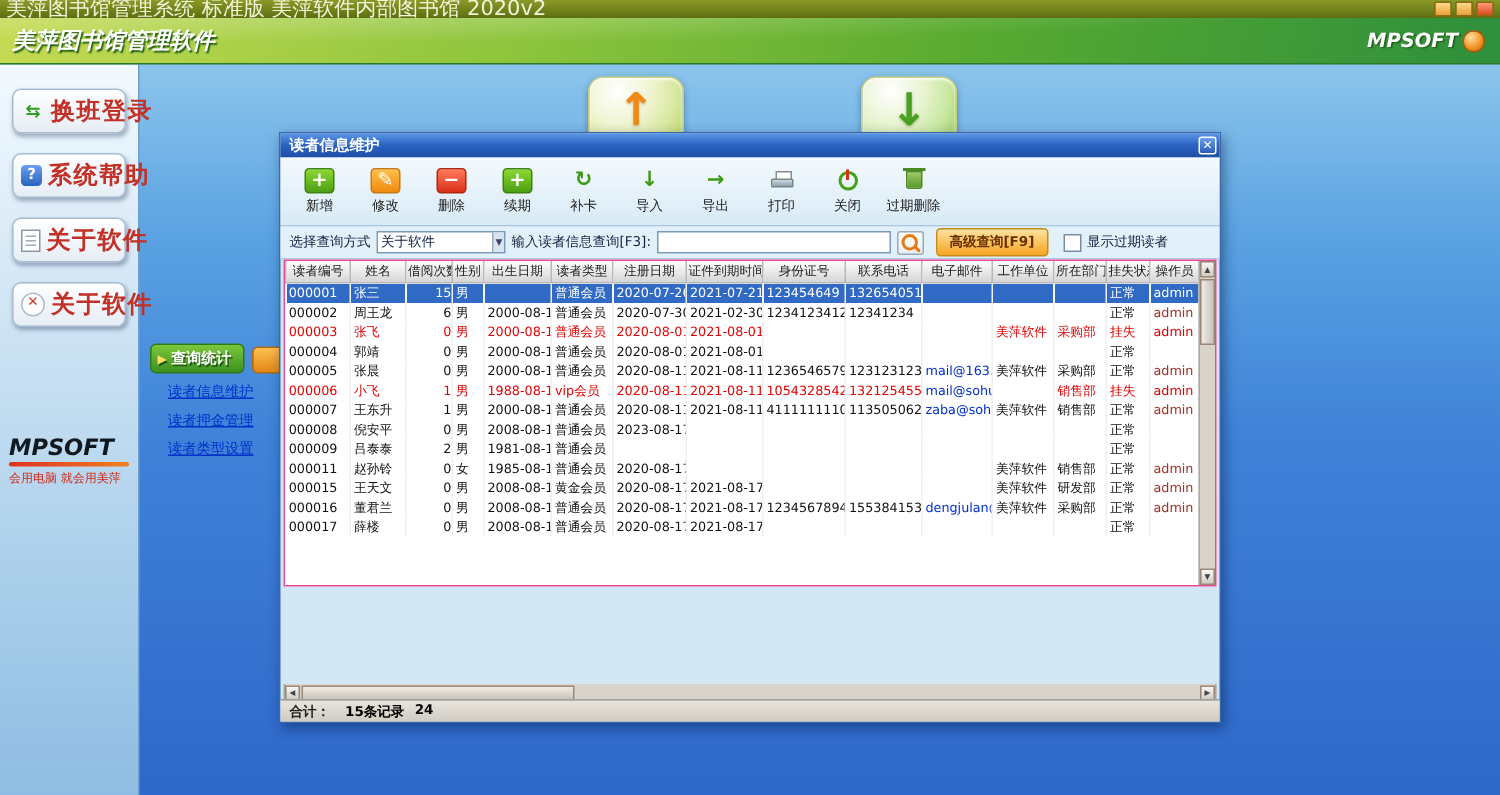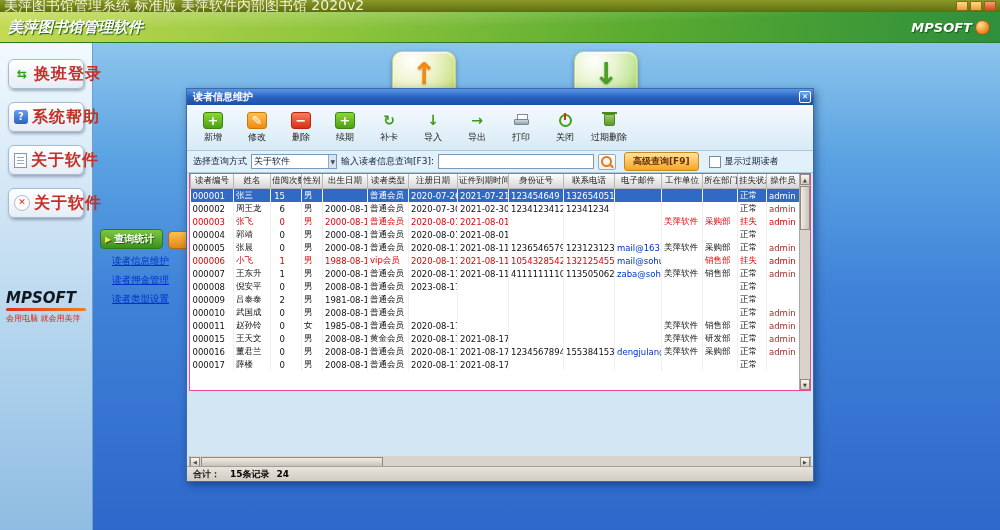--- a/index.html
+++ b/index.html
@@ -101,21 +101,21 @@
     background:linear-gradient(180deg,#ffe2a0,var(--accent_orange,#f5a623));border:1px solid #c88a18;border-radius:3px;
     display:flex;align-items:center;font-size:9px;font-weight:bold;color:#6a3000;white-space:nowrap;}
   .qcheck{width:10px;height:10px;background:#fff;border:1px solid #7a8aa0;margin-left:6px;cursor:pointer;flex:none;}
   
   .grid{position:absolute;left:2px;right:2px;top:84px;height:218px;background:#fff;border:1px solid #ec4899;box-sizing:border-box;}
   .table-wrap{position:absolute;left:0;top:0;right:11px;bottom:0;overflow:hidden;}
   table{border-collapse:collapse;table-layout:fixed;width:599px;font-size:8.5px;}
   th{height:14px;background:linear-gradient(180deg,#fdfdfd,#d6d6d6);border:1px solid #b8b8b8;border-top:none;
      font-weight:normal;padding:0 1px;white-space:nowrap;overflow:hidden;font-size:8.5px;color:#202020;cursor:pointer;}
   td{height:13px;padding:0 2px;white-space:nowrap;overflow:hidden;border-right:1px solid #f0f0f0;color:#101010;}
-  td.num{text-align:right;padding-right:16px;}
+  td.num{text-align:right;padding-right:0;}
   td.email{color:var(--link_blue,#0030cc);}
   td.op{color:var(--operator_text,#a03028);}
   tr.lost td{color:var(--lost_text,#e00000);}
   tr.lost td.email{color:var(--link_blue,#0030cc);}
   tr.sel td,tr.sel td.email,tr.sel td.op{background:var(--selected_row,#316ac5);color:#fff;}
   .c0{width:40px}.c1{width:34px}.c2{width:28px}.c3{width:18px}.c4{width:42px}.c5{width:38px}.c6{width:46px}.c7{width:48px}
   .c8{width:52px}.c9{width:48px}.c10{width:44px}.c11{width:38px}.c12{width:32px}.c13{width:26px}.c14{width:30px}
   
   .vscroll{position:absolute;right:0;top:0;bottom:0;width:11px;background:#d8d4cc;border-left:1px solid #a8a8a8;
     display:flex;flex-direction:column;align-items:center;box-sizing:border-box;}
@@ -446,37 +446,20 @@
                   <td class="c7"></td>
                   <td class="c8"></td>
                   <td class="c9"></td>
                   <td class="c10 email"></td>
                   <td class="c11"></td>
                   <td class="c12"></td>
                   <td class="c13">正常</td>
                   <td class="c14 op"></td>
                 </tr>
                 <tr>
-                  <td class="c0">000010</td>
-                  <td class="c1">武国成</td>
-                  <td class="c2 num">0</td>
-                  <td class="c3">男</td>
-                  <td class="c4">2008-08-1</td>
-                  <td class="c5">普通会员</td>
-                  <td class="c6"></td>
-                  <td class="c7"></td>
-                  <td class="c8"></td>
-                  <td class="c9"></td>
-                  <td class="c10 email"></td>
-                  <td class="c11"></td>
-                  <td class="c12"></td>
-                  <td class="c13">正常</td>
-                  <td class="c14 op">admin</td>
-                </tr>
-                <tr>
                   <td class="c0">000011</td>
                   <td class="c1">赵孙铃</td>
                   <td class="c2 num">0</td>
                   <td class="c3">女</td>
                   <td class="c4">1985-08-1</td>
                   <td class="c5">普通会员</td>
                   <td class="c6">2020-08-17</td>
                   <td class="c7"></td>
                   <td class="c8"></td>
                   <td class="c9"></td>

